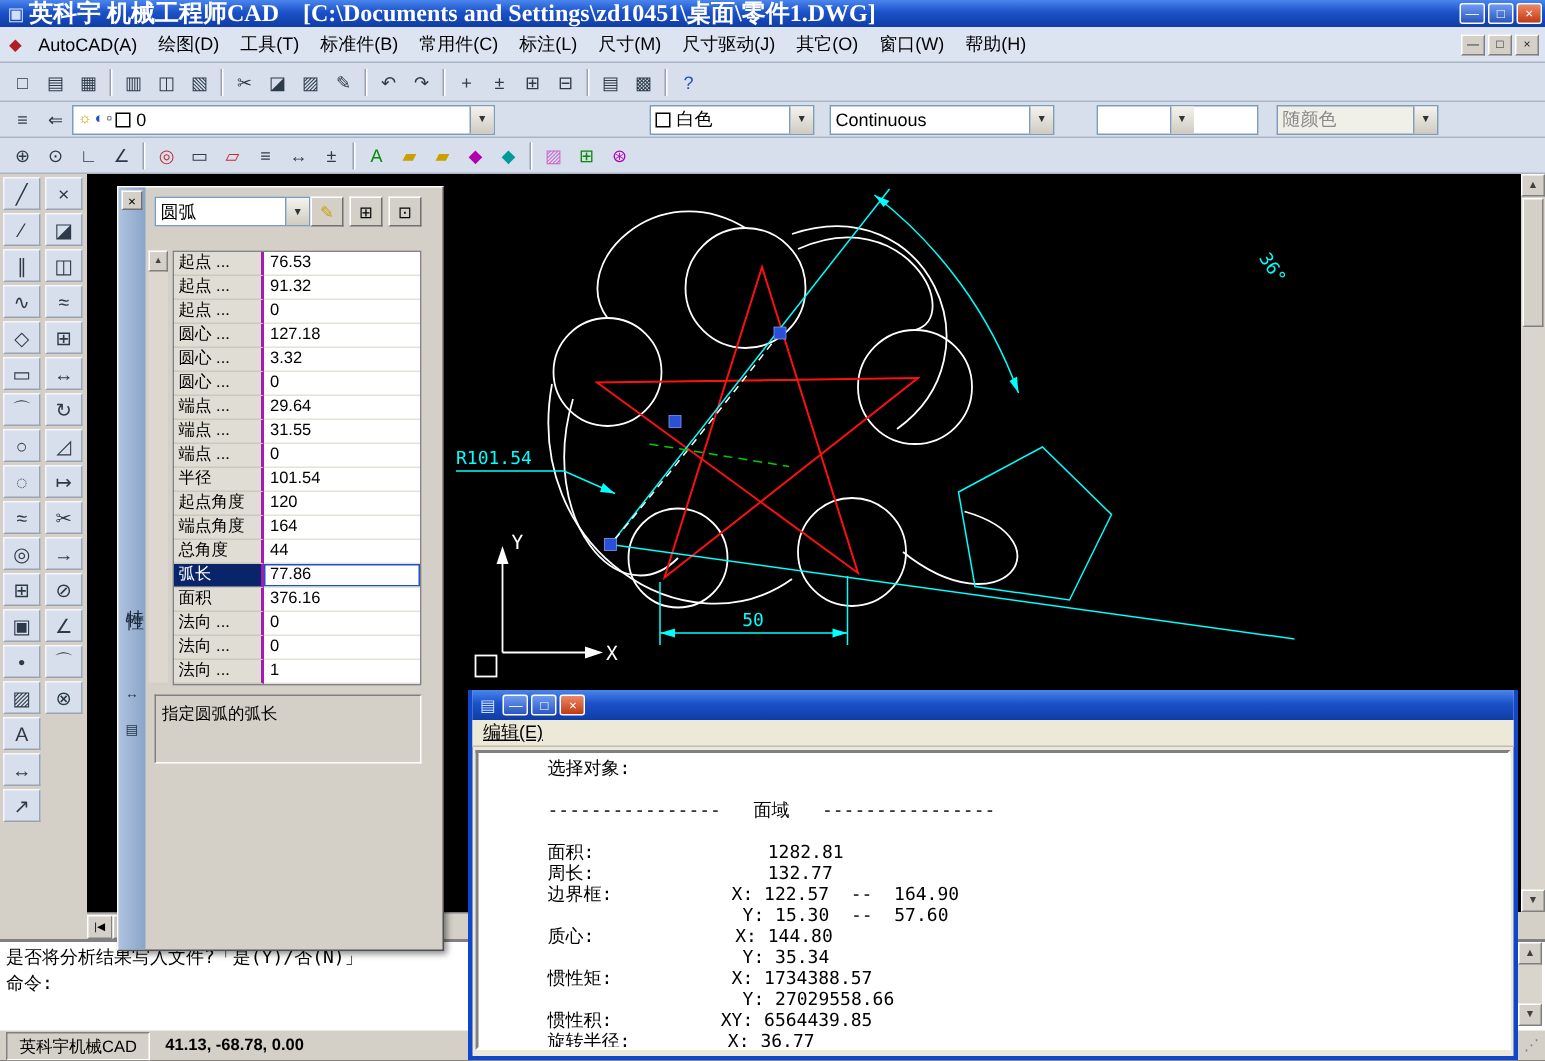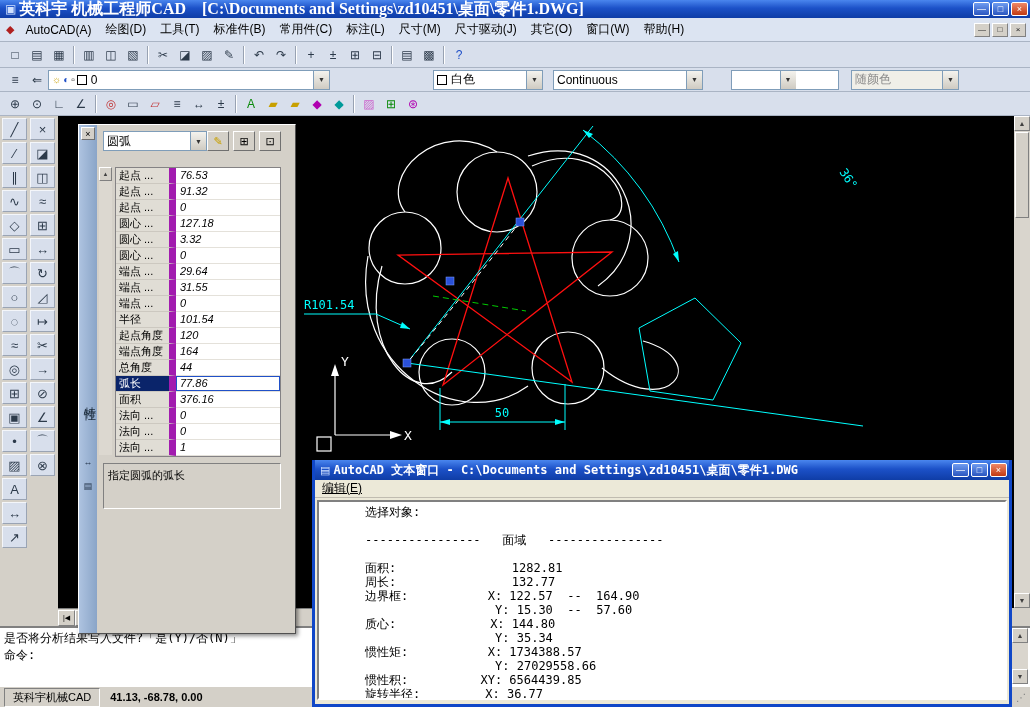--- a/index.html
+++ b/index.html
@@ -96,23 +96,23 @@
     border-color:#fff #707070 #707070 #fff;display:flex;align-items:center;justify-content:center;font-size:9px;}
   #ptab{left:2px;top:272px;writing-mode:vertical-rl;font-size:12px;color:#1a2a3a;letter-spacing:2px;}
   .stripicon{left:2px;width:14px;height:14px;font-size:9px;display:flex;align-items:center;justify-content:center;color:#24344a;}
   #pscroll{left:20px;top:42px;width:13px;height:288px;background:#dcd8d0;}
   #pscroll .scrbtn{width:13px;height:14px;font-size:6px;}
   #pcombo{left:24px;top:6px;width:104px;}
   .pbtn{top:6px;width:22px;height:20px;background:#d4d0c8;border:1px solid;border-color:#fff #707070 #707070 #fff;
     display:flex;align-items:center;justify-content:center;font-size:11px;}
   #pgrid{left:36px;top:42px;width:166px;border:1px solid #848284;background:#fff;}
   .prow{display:flex;height:16px;line-height:15px;font-size:11px;}
-  .plabel{width:60px;background:#e0ddd5;border-right:7px solid #a21caf;border-bottom:1px solid #ccc8c0;
+  .plabel{width:60px;background:#e0ddd5;border-right:2px solid #a21caf;border-bottom:1px solid #ccc8c0;
     padding-left:3px;overflow:hidden;white-space:nowrap;}
-  .pvalue{flex:1;background:#fff;border-bottom:1px solid #e4e1da;padding-left:4px;overflow:hidden;white-space:nowrap;font-style:italic;}
+  .pvalue{flex:1;background:#fff;border-bottom:1px solid #e4e1da;padding-left:4px;overflow:hidden;white-space:nowrap;}
   .prow.sel .plabel{background:#0a246a;color:#fff;}
   .prow.sel .pvalue{box-shadow:inset 0 0 0 1px #2050c8;}
   #pdesc{left:24px;top:338px;width:178px;height:46px;background:#d4d0c8;border:1px solid;
     border-color:#808080 #fff #fff #808080;padding:4px;font-size:11px;}
 
   
   #textwin{left:312px;top:460px;width:700px;height:247px;z-index:60;background:#ece9d8;
     border:3px solid #1047c8;border-top:none;}
   #twtitle{height:20px;display:flex;align-items:center;padding:0 2px;
     background:linear-gradient(180deg,#4a86ee 0%,#1c51c8 45%,#0f3da6 100%);}
@@ -625,21 +625,20 @@
           <span class="pvalue">1</span>
         </div>
     </div>
 
     <div id="pdesc" class="abs">指定圆弧的弧长</div>
   </div>
 
   <div id="textwin" class="abs">
     <div id="twtitle">
       <span class="ticon">▤</span>
-      <span class="ttext">AutoCAD 文本窗口 - C:\Documents and Settings\zd10451\桌面\零件1.DWG</span>
       <span class="winbtn">—</span>
       <span class="winbtn">□</span>
       <span class="winbtn close">×</span>
     </div>
     <div id="twmenu">
       <span class="menuitem">编辑(E)</span>
     </div>
     <div id="twbody">
       <pre>选择对象: 
 

